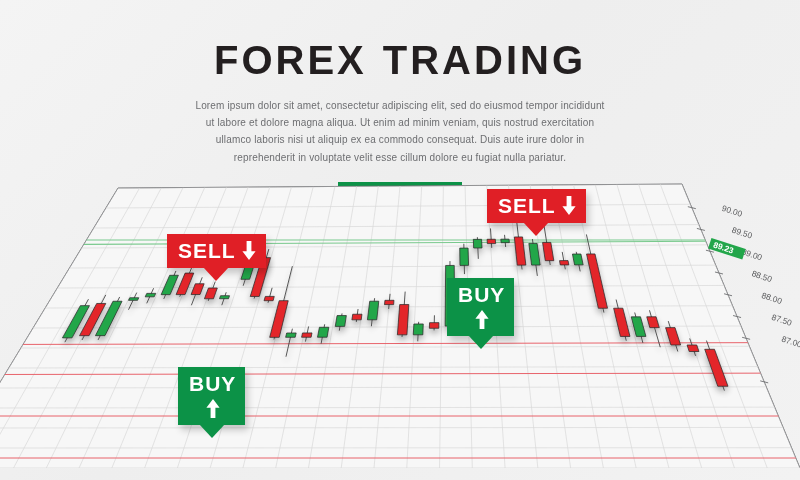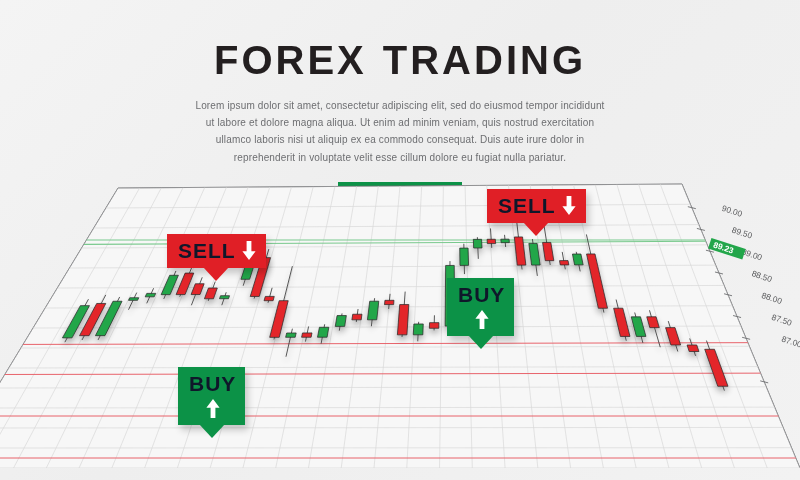--- a/index.html
+++ b/index.html
@@ -40,21 +40,21 @@
 
   
   .tag{position:absolute;}
   .tag .box{
     position:relative;
     padding:6px 9px 7px 11px;
     display:flex;align-items:center;gap:5px;
     box-shadow:3px 5px 7px rgba(0,0,0,.20);
   }
   .tag .txt{
-    color:#0f172a;font-weight:bold;font-size:21px;
+    color:#ffffff;font-weight:bold;font-size:21px;
     letter-spacing:1px;line-height:1;
     font-family:"Liberation Sans",sans-serif;
   }
   .tag .arw{width:16px;height:19px;display:block;}
   .tag .nib{
     position:absolute;left:50%;bottom:-13px;
     margin-left:-13px;width:0;height:0;
     border-left:13px solid transparent;
     border-right:13px solid transparent;
   }

